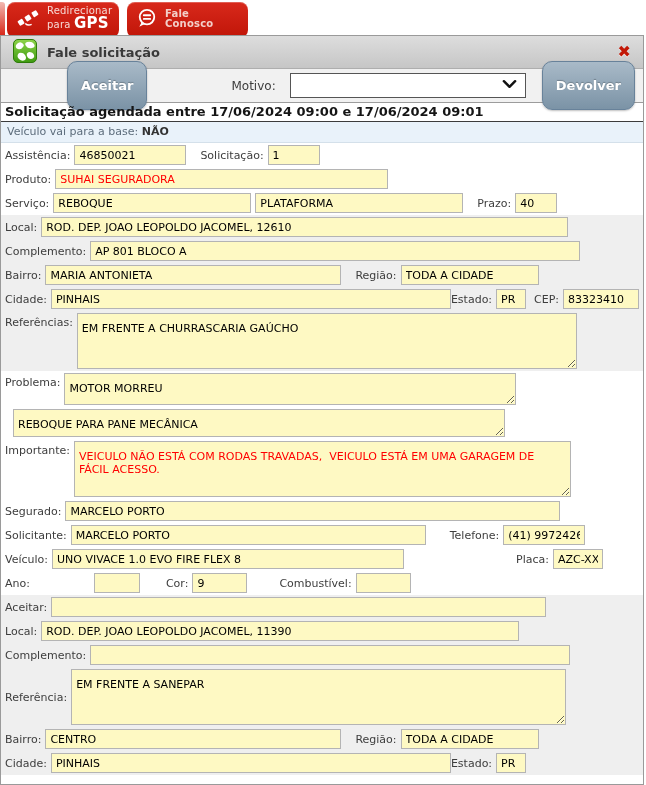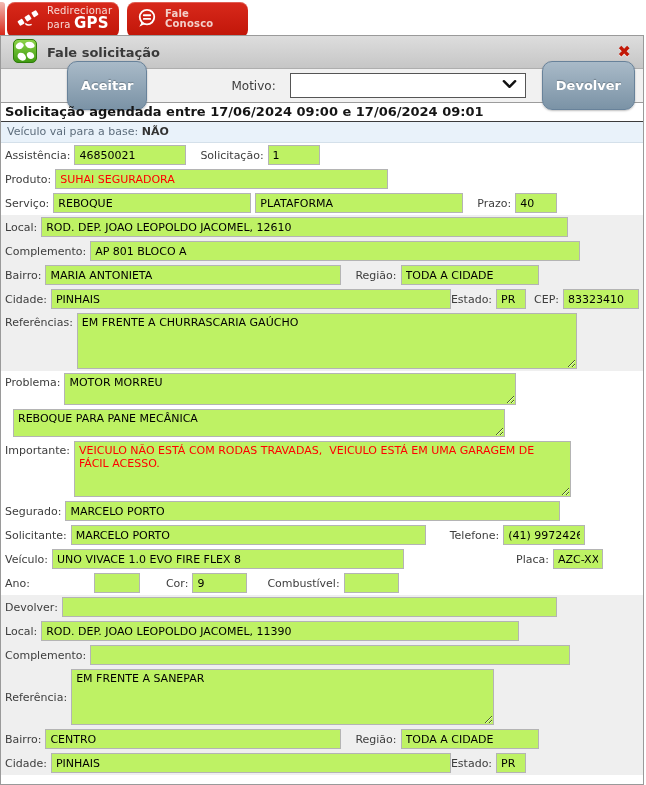--- a/index.html
+++ b/index.html
@@ -67,24 +67,24 @@
   }
   .base-row b{color:#333}
   
   .form{background:#fff}
   .frow{display:flex;align-items:center;padding:2px 0 2px 4px}
   .frow.top{align-items:flex-start}
   .frow.top label{margin-top:3px}
   label{white-space:nowrap;margin-right:4px}
   input,textarea{
     border:1px solid #b4b4b4;font-family:inherit;font-size:11px;color:#000;
-    padding:1px 4px;background:#bef264;outline:none;
+    padding:1px 4px;background:#fef9c3;outline:none;
   }
   input{height:20px}
-  textarea{padding:2px 4px;resize:both}
+  textarea{padding:8px 4px;resize:both}
   .sec-gray{background:var(--sec-bg)}
   .red-text{color:var(--alert)}
   
   .w-assist{width:112px}.w-solic{width:52px}
   .w-produto{width:333px}
   .w-serv1{width:198px;margin-right:4px}.w-serv2{width:208px}
   .ml14{margin-left:14px}.ml12{margin-left:0}.ml8{margin-left:8px}
   .w-prazo{width:42px}
   .w-local1{width:527px}.w-comp1{width:490px}
   .w-bairro{width:296px}.w-regiao{width:138px}
@@ -95,25 +95,25 @@
   .ta-import{width:497px;height:56px}
   .w-segurado{width:495px}
   .w-solicitante{width:355px}
   .lbl-telefone{margin-left:24px}
   .w-telefone{width:82px}
   .w-veiculo{width:352px}
   .lbl-placa{margin-left:112px}
   .w-placa{width:50px}
   .w-ano{width:46px;margin-left:60px}
   .lbl-cor{margin-left:26px}.w-cor{width:55px}
-  .lbl-comb{margin-left:20px}.w-comb{width:55px}
+  .lbl-comb{margin-left:32px}.w-comb{width:55px}
   .w-destino{width:495px}
   .w-local2{width:478px}
   .w-comp2{width:480px}
-  .ta-ref2{width:423px;height:56px}
+  .ta-ref2{width:495px;height:56px}
 </style>
 </head>
 <body>
 
 <div class="tab-strip">
   <div class="edge-sliver"></div>
 
   <div class="tab tab-gps">
     <span>
       <svg width="24" height="20" viewBox="0 0 26 22">
@@ -278,21 +278,21 @@
       <label>Ano:</label>
       <input class="w-ano" value="" style="">
       <label class="lbl-cor">Cor:</label>
       <input class="w-cor" value="9" style="">
       <label class="lbl-comb">Combustível:</label>
       <input class="w-comb" value="" style="">
     </div>
 
     <div class="sec-gray">
       <div class="frow">
-        <label>Devolver:</label>
+        <label>Aceitar:</label>
         <input class="w-destino" value="" style="">
       </div>
       <div class="frow">
         <label>Local:</label>
         <input class="w-local2" value="ROD. DEP. JOAO LEOPOLDO JACOMEL, 11390" style="">
       </div>
       <div class="frow">
         <label>Complemento:</label>
         <input class="w-comp2" value="" style="">
       </div>

